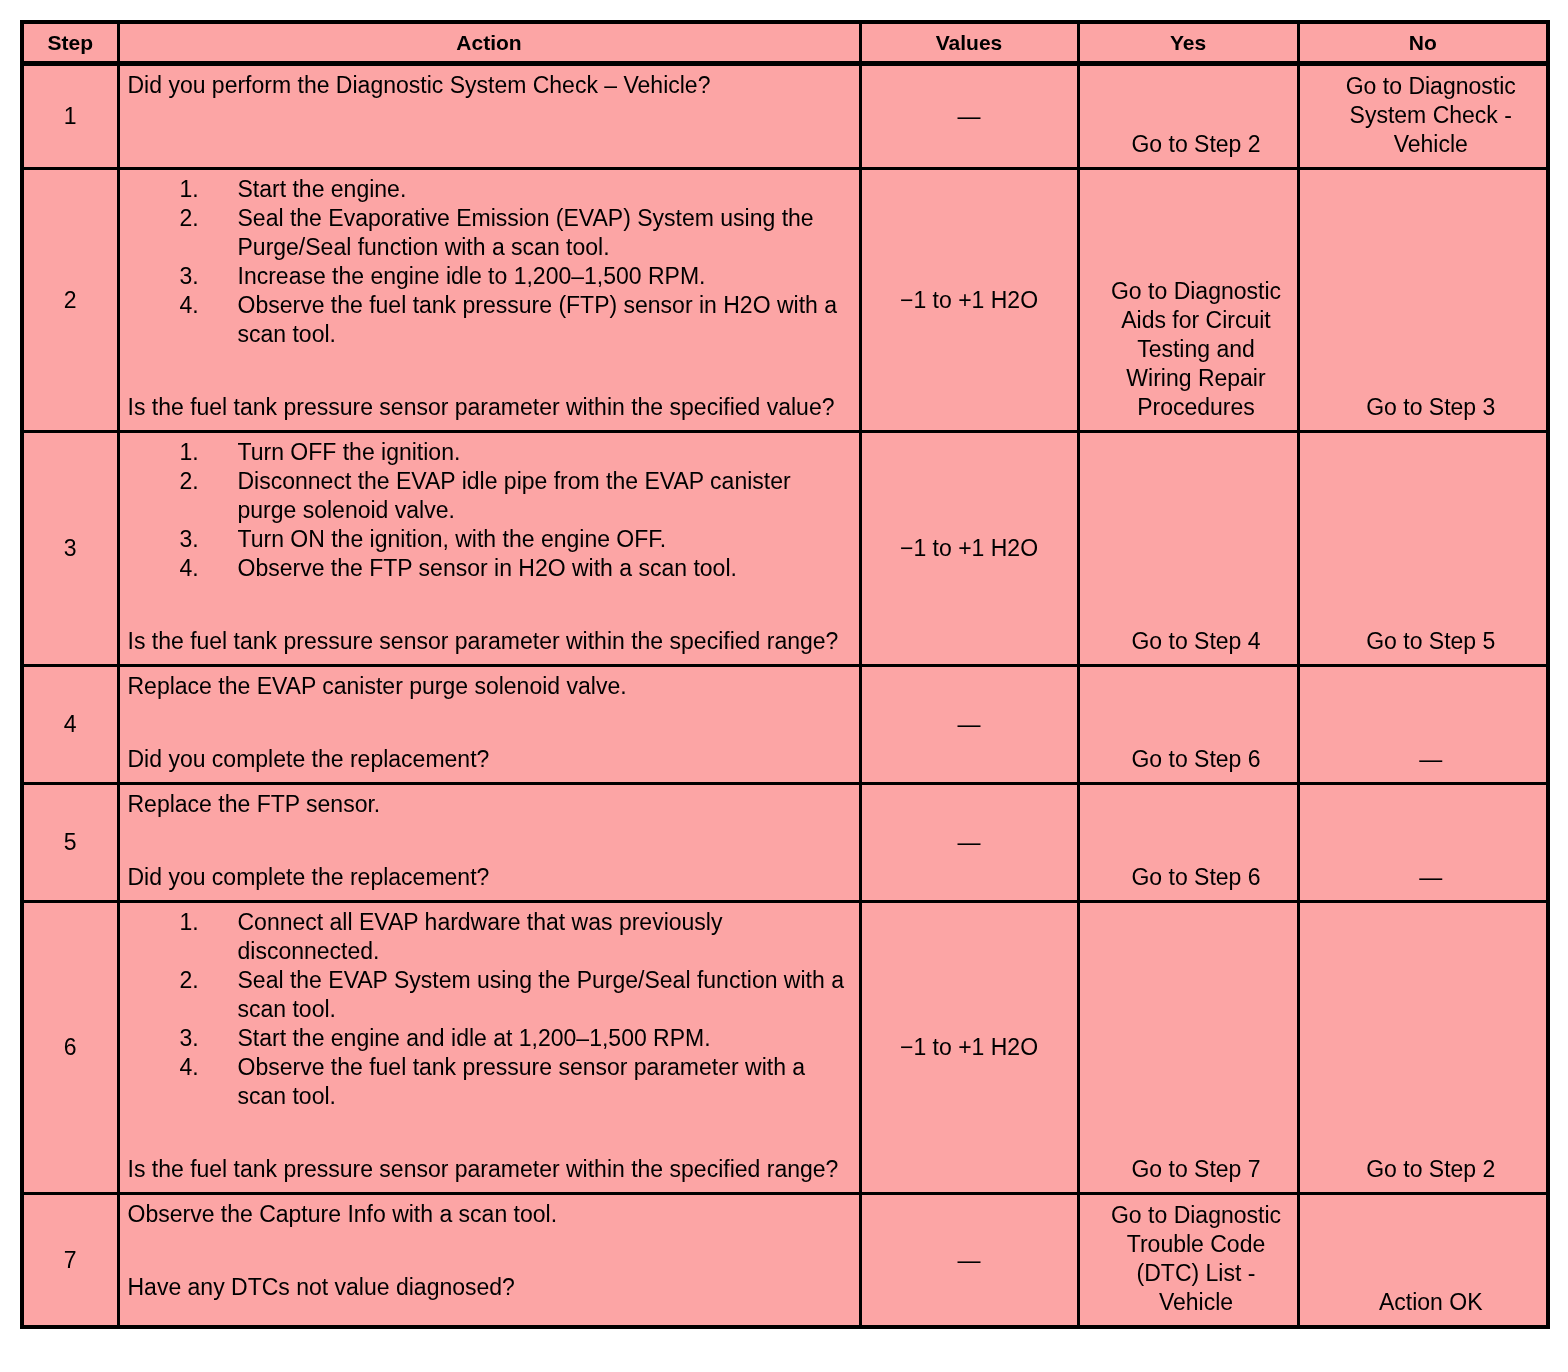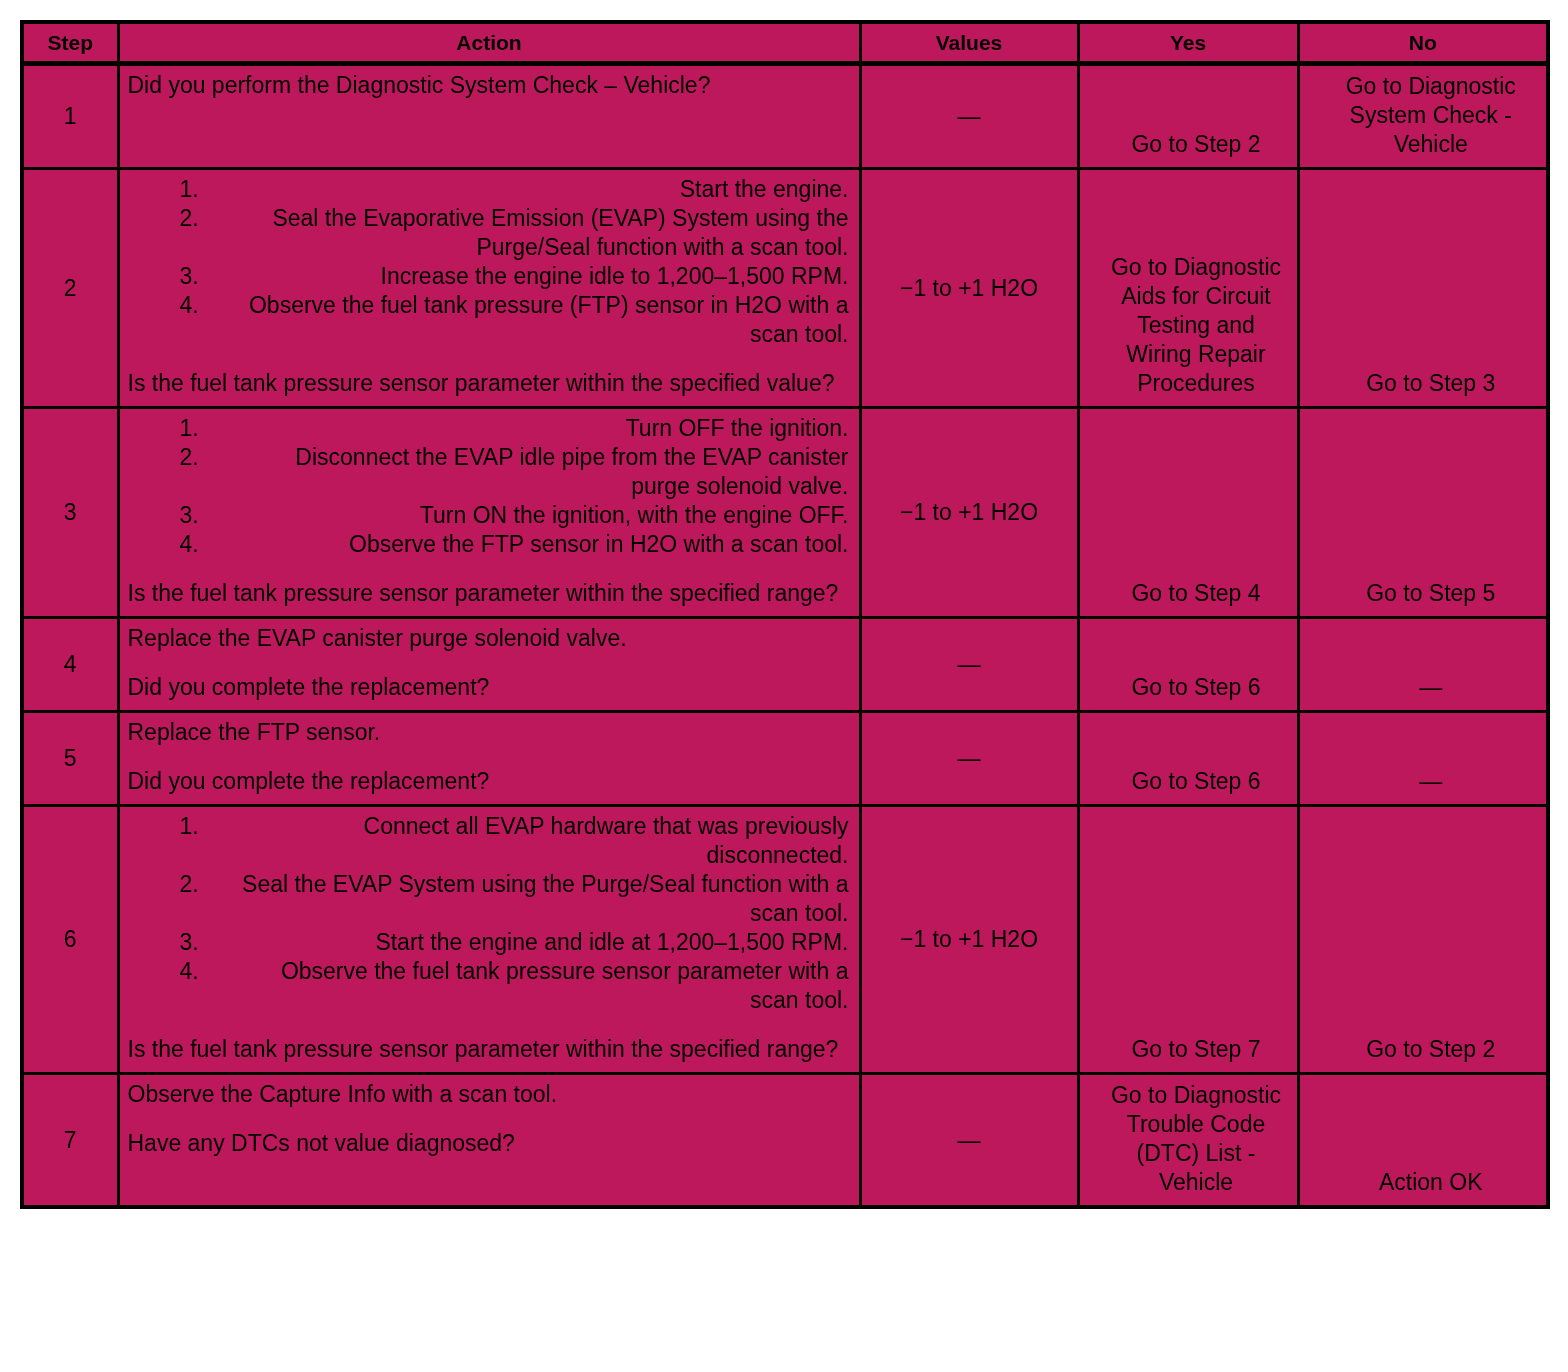--- a/index.html
+++ b/index.html
@@ -13,21 +13,21 @@
     width: 1568px;
     box-sizing: border-box;
     padding: 20px;
     background: #ffffff;
   }
   table.diag-table {
     border-collapse: collapse;
     table-layout: fixed;
     width: 1526px;
     border: 4px solid #000000;
-    background: #be185d;
+    background: #fca5a5;
   }
   .diag-table th,
   .diag-table td {
     border: 3px solid #000000;
     box-sizing: border-box;
   }
   .diag-table th {
     font-weight: bold;
     font-size: 21px;
     line-height: 29px;
@@ -71,34 +71,33 @@
 
   ol.action-list {
     list-style: none;
     margin: 0;
     padding: 0;
   }
   ol.action-list li {
     position: relative;
     padding-left: 110px;
     counter-increment: item;
-    text-align: right;
   }
   ol.action-list li::before {
     content: counter(item) ".";
     position: absolute;
     left: 52px;
     top: 0;
   }
   td.action-cell p {
     margin: 0;
   }
   td.action-cell ol + p,
   td.action-cell p + p {
-    margin-top: 20px;
+    margin-top: 44px;
   }
 </style>
 </head>
 <body>
 
 <div class="page">
   <table class="diag-table">
     <colgroup>
       <col class="col-step">
       <col class="col-action">

